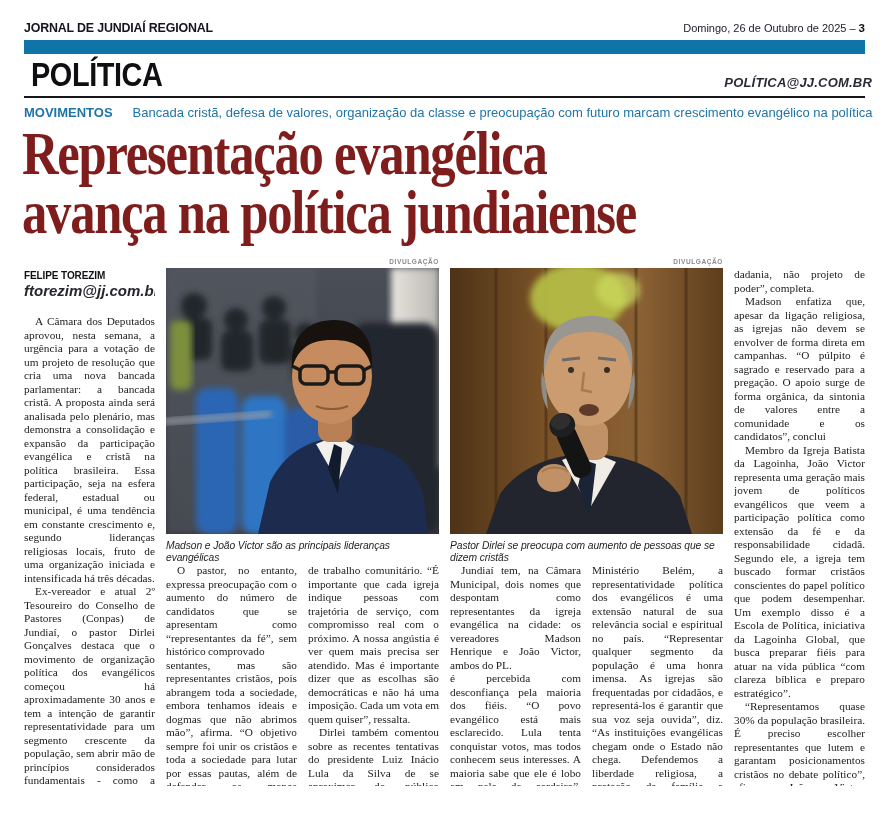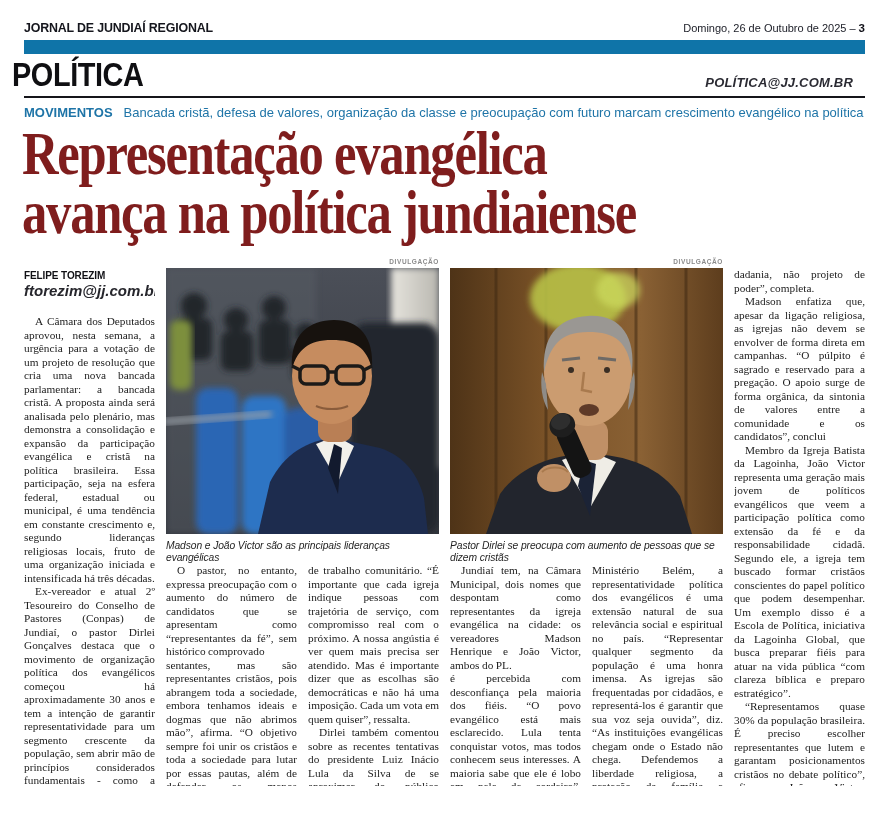--- a/index.html
+++ b/index.html
@@ -7,30 +7,30 @@
         font-family:"Liberation Sans",sans-serif;}
   
   .topbar{position:absolute;top:20px;left:24px;width:841px;height:16px;}
   .masthead{position:absolute;left:0;top:0;font-weight:bold;font-size:13.5px;
             letter-spacing:-.2px;color:#15161d;transform:scaleX(.92);transform-origin:0 50%;
             white-space:nowrap;}
   .dateline{position:absolute;right:0;top:2px;font-size:11px;color:#20222b;white-space:nowrap;}
   .dateline .pagesep{margin:0 3px;}
   .dateline b{font-size:11.5px;color:#101018;}
   .bluebar{position:absolute;top:40px;left:24px;width:841px;height:14px;background:var(--bar-blue,#0f74a8);}
-  .section-row{position:absolute;top:56px;left:12px;width:841px;height:36px;}
+  .section-row{position:absolute;top:56px;left:31px;width:841px;height:36px;}
   .section-title{position:absolute;left:0;top:0;margin:0;font-size:34px;font-weight:bold;
                  letter-spacing:-.5px;color:#0f0f12;transform:scaleX(.85);transform-origin:0 50%;
                  white-space:nowrap;line-height:36px;}
   .section-email{position:absolute;right:0;bottom:2px;font-size:13px;font-weight:bold;
                  font-style:italic;color:#2b2b33;letter-spacing:.2px;}
   .black-rule{position:absolute;top:96px;left:24px;width:841px;height:2px;background:#15151a;}
   .kicker{position:absolute;top:105px;left:24px;width:841px;font-size:13px;line-height:15px;
           color:var(--kicker-blue,#1e74a7);white-space:nowrap;}
-  .kicker .kicker-label{font-weight:bold;margin-right:11px;color:var(--kicker-blue,#1e74a7);}
+  .kicker .kicker-label{font-weight:bold;margin-right:20px;color:var(--kicker-blue,#1e74a7);}
   .headline{position:absolute;top:124px;left:22px;margin:0;font-family:"Liberation Serif",serif;
             font-weight:bold;color:#7f1d1d;}
   .headline .hl{display:block;font-size:61px;line-height:59px;letter-spacing:-1.5px;
                 transform:scaleX(.83);transform-origin:0 50%;white-space:nowrap;}
   
   .article{position:absolute;top:262px;left:24px;width:841px;height:560px;}
   .col{position:absolute;top:6px;width:131px;height:550px;overflow:hidden;}
   .col1{left:0;}
   .col6{left:710px;}
   .colmid{top:302px;height:256px;}

